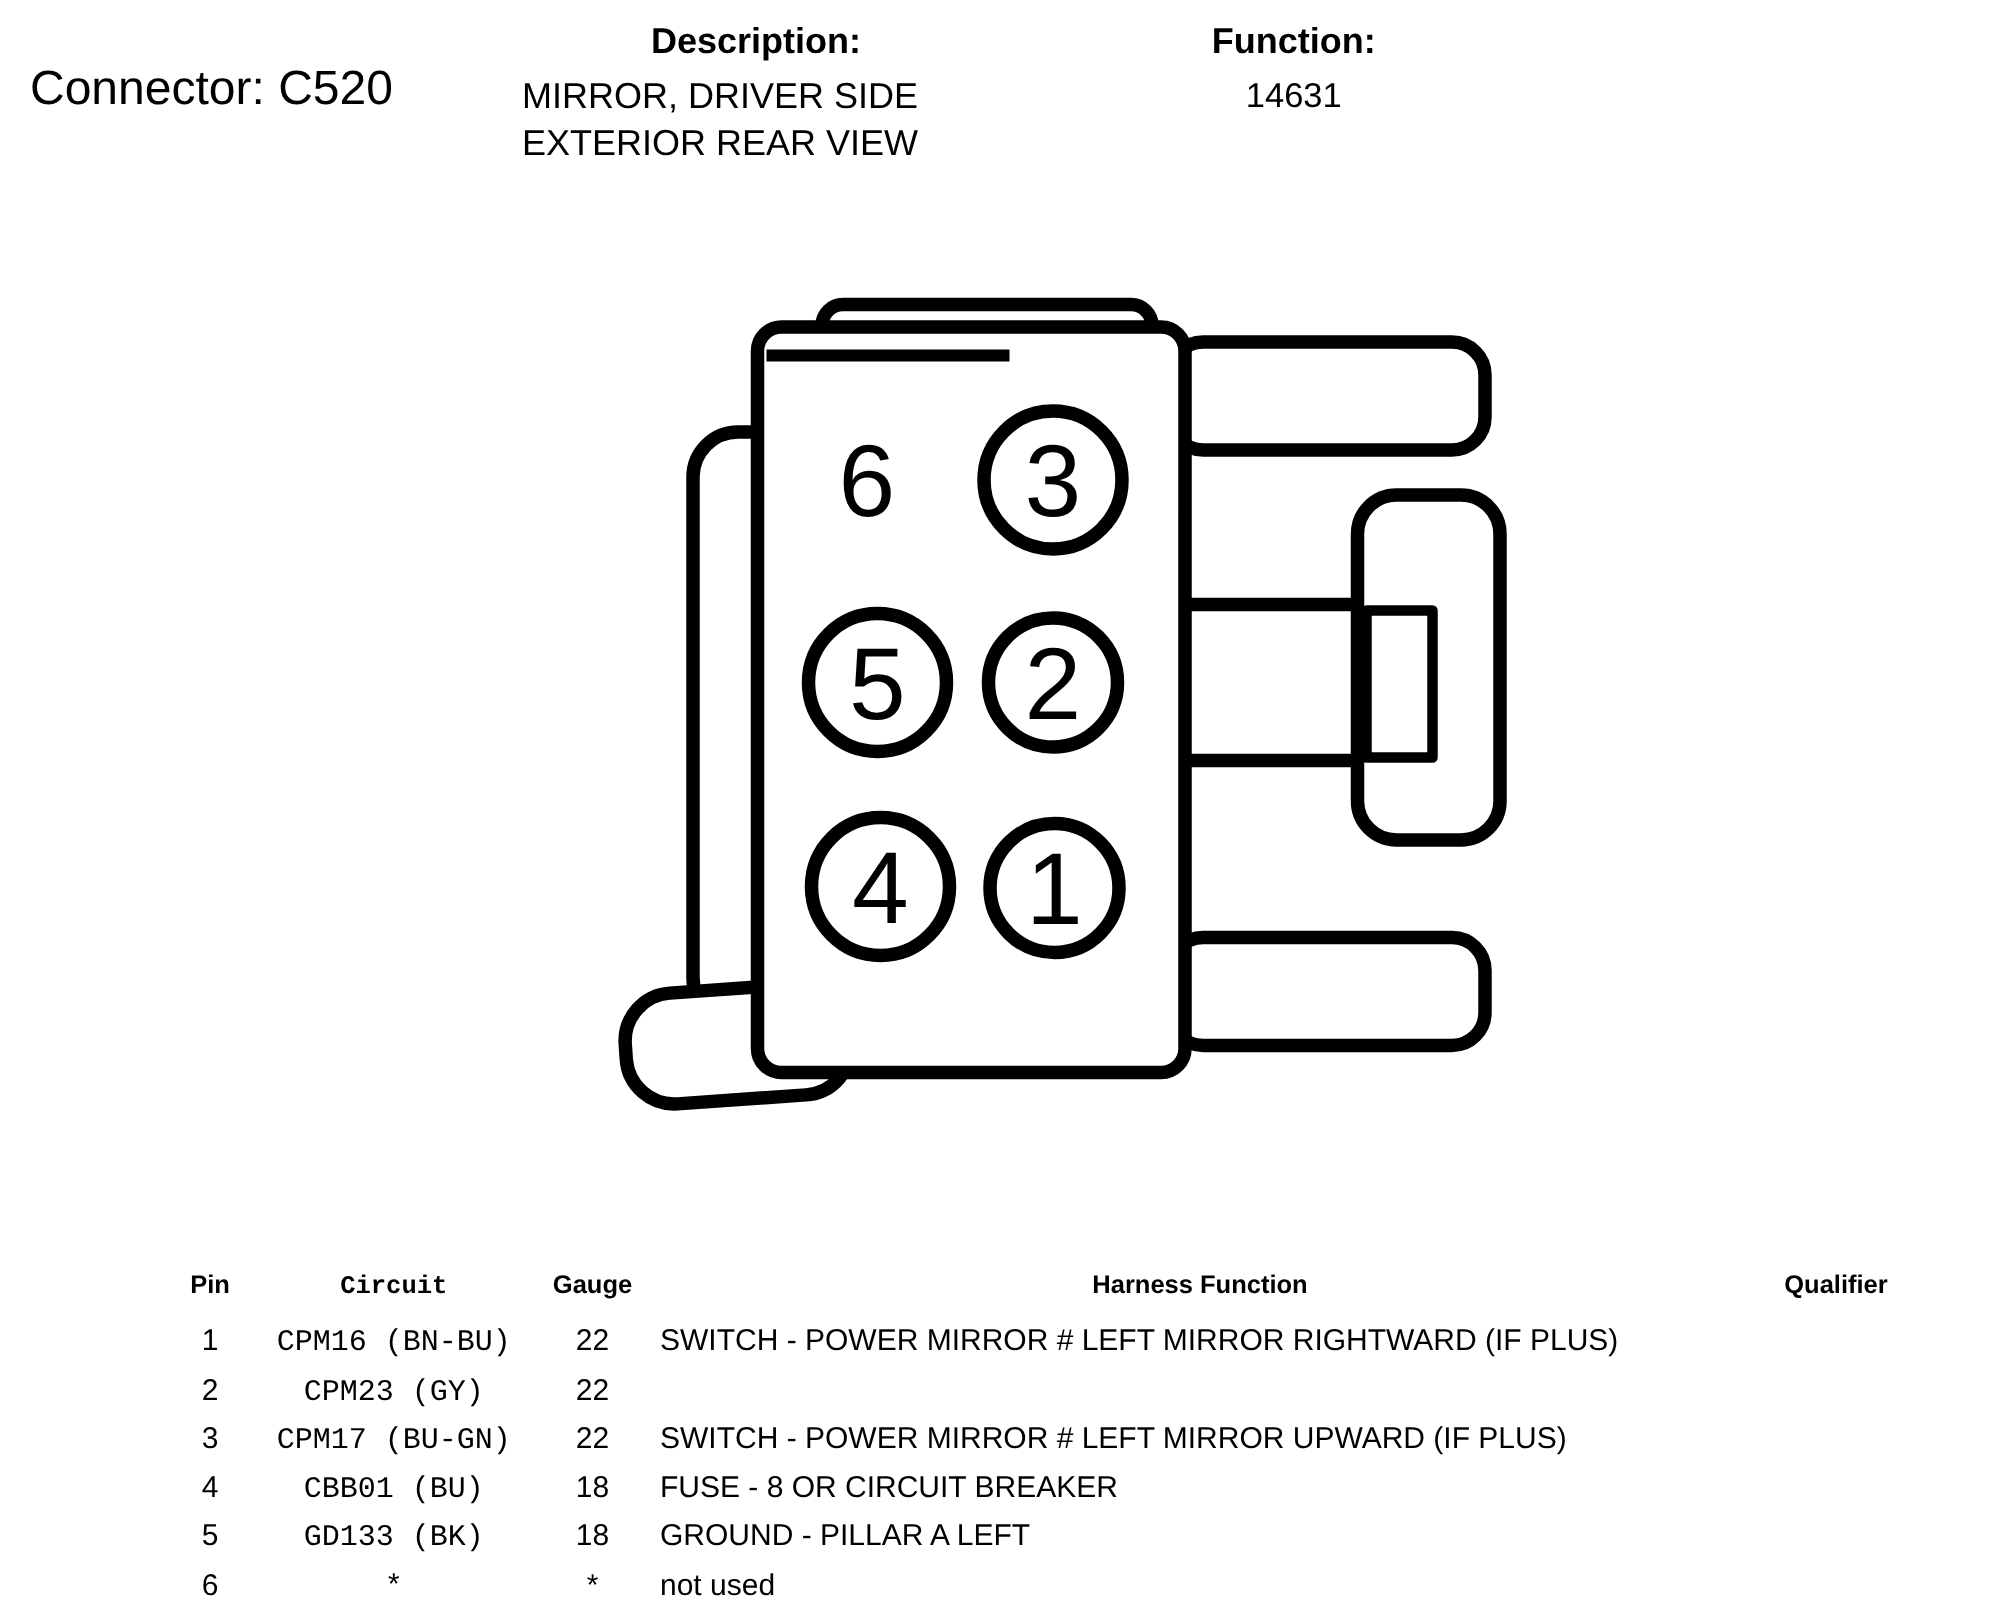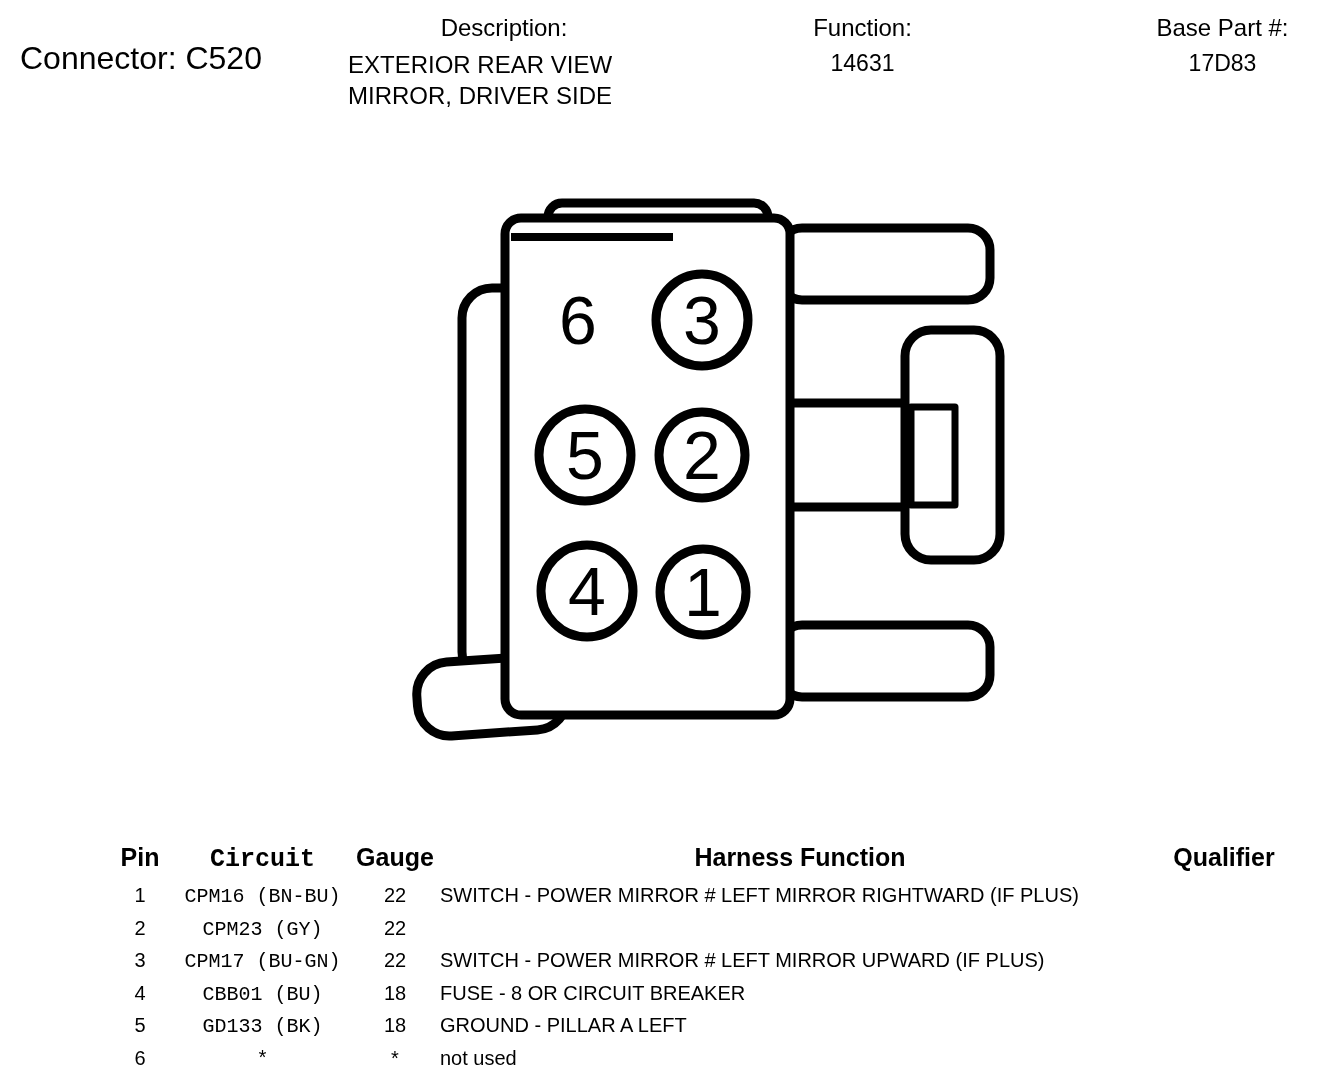--- a/index.html
+++ b/index.html
@@ -19,21 +19,21 @@
   
   .connector-title {
     position: absolute;
     left: 20px;
     top: 40px;
     font-size: 32px;
     font-weight: normal;
     white-space: nowrap;
   }
   .hdr-block { position: absolute; top: 14px; }
-  .hdr-label { font-size: 24px; font-weight: normal; text-align: center; }
+  .hdr-label { font-size: 24px; font-weight: bold; text-align: center; }
   .hdr-value { font-size: 23px; text-align: center; margin-top: 8px; }
   .desc-block { left: 348px; width: 312px; }
   .desc-lines { font-size: 24px; line-height: 31px; margin-top: 7px; text-align: left; }
   .harness-block { left: 760px; width: 205px; }
   .basepart-block { left: 1120px; width: 205px; }
 
   
   .connector-svg {
     position: absolute;
     left: 395px;
@@ -60,52 +60,48 @@
     position: absolute;
     left: 105px;
     top: 830px;
     width: 1183px;
   }
   .tr {
     display: grid;
     grid-template-columns: 70px 175px 90px 720px 128px;
     align-items: baseline;
   }
-  .thead { font-size: 25px; font-weight: bold; line-height: 30px; margin-bottom: 5px; }
+  .thead { font-size: 17px; font-weight: bold; line-height: 30px; margin-bottom: 5px; }
   .trow  { font-size: 20px; line-height: 31.6px; }
   .c-pin      { text-align: center; }
   .c-circuit  { text-align: center; font-family: Liberation Mono, monospace; }
   .c-gauge    { text-align: center; }
   .c-function { text-align: left; white-space: nowrap; }
   .c-qualifier{ text-align: center; margin-top: 12px; }
 </style>
 </head>
 <body>
 
 <div class="page">
 
   <div class="connector-title">Connector: C520</div>
 
   <div class="hdr-block desc-block">
     <div class="hdr-label">Description:</div>
     <div class="desc-lines">
+      <div>MIRROR, DRIVER SIDE</div>
       <div>EXTERIOR REAR VIEW</div>
-      <div>MIRROR, DRIVER SIDE</div>
     </div>
   </div>
 
   <div class="hdr-block harness-block">
     <div class="hdr-label">Function:</div>
     <div class="hdr-value">14631</div>
   </div>
 
-  <div class="hdr-block basepart-block">
-    <div class="hdr-label">Base Part #:</div>
-    <div class="hdr-value">17D83</div>
-  </div>
 
   <svg class="connector-svg" viewBox="0 0 620 555">
 
     <rect class="outline" x="67" y="93" width="120" height="394" rx="30"></rect>
 
     <rect class="outline" x="22" y="464" width="150" height="74" rx="32" transform="rotate(-4 97 501)"></rect>
 
     <rect class="outline" x="153" y="8" width="220" height="60" rx="14"></rect>
 
     <rect class="outline" x="385" y="33" width="210" height="72" rx="22"></rect>

